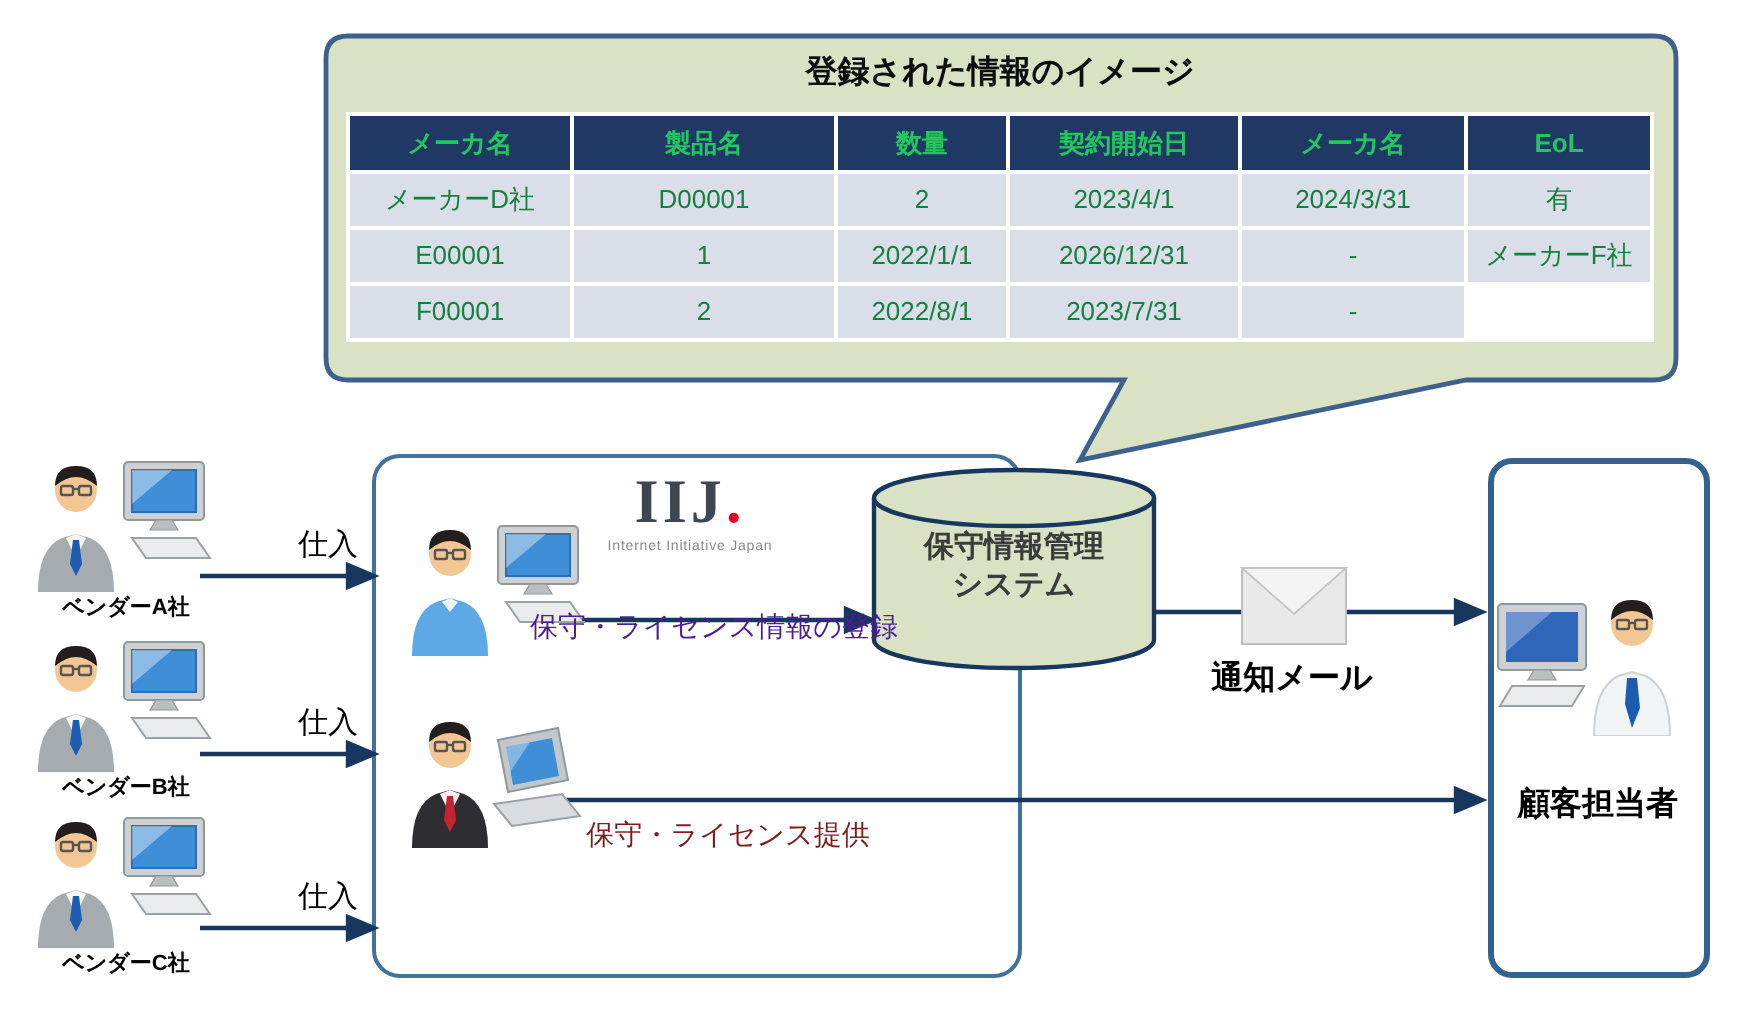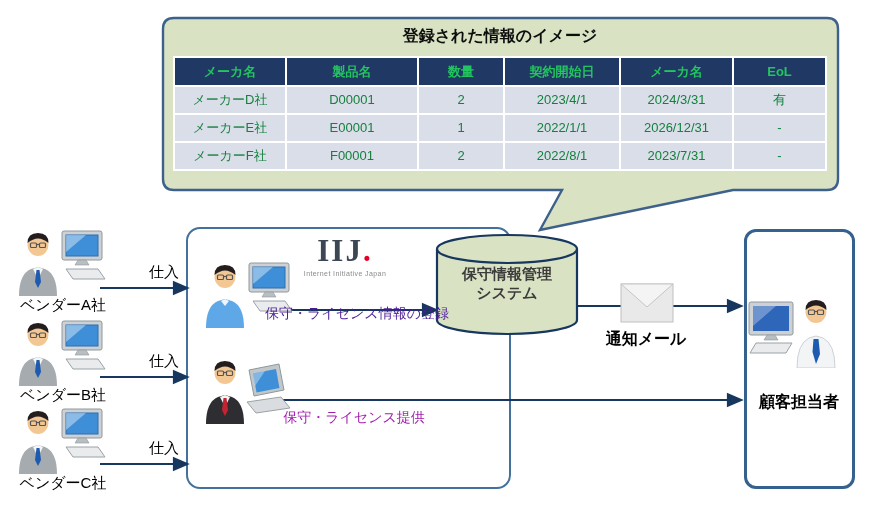--- a/index.html
+++ b/index.html
@@ -33,31 +33,31 @@
   .info-table .th{
     background:#1F3864;color:#22c55e;font-size:13px;font-weight:bold;
     text-align:center;line-height:27px;height:27px;
   }
   .info-table .td{
     background:#D9DEE9;color:#15803d;font-size:13px;
     text-align:center;line-height:26px;height:26px;
   }
 
   
-  .vendor-label{font-size:15px;font-weight:normal;}
+  .vendor-label{font-size:11px;font-weight:bold;}
   .shiire-label{font-size:15px;margin-left:33px;}
 
   
   .iij-logo{left:345px;top:234px;text-align:center;
     font-family:"Liberation Serif","DejaVu Serif",serif;
     font-size:31px;font-weight:bold;color:#3d4653;letter-spacing:2px;line-height:34px;}
   .iij-logo .dot{color:#E60027;}
   .iij-sub{left:345px;top:270px;font-size:7px;color:#8a8a8a;letter-spacing:.4px;}
   .register-label{left:357px;top:305px;font-size:14px;color:#4c1d95;}
-  .provide-label{left:354px;top:409px;font-size:14px;color:#a21caf;}
+  .provide-label{left:364px;top:409px;font-size:14px;color:#7f1d1d;}
   .db-label{left:437px;top:264px;width:140px;text-align:center;
     font-size:15px;font-weight:bold;color:#3c3c3c;line-height:19px;}
   .notify-label{left:646px;top:329px;font-size:16px;font-weight:bold;font-family:Liberation Serif, serif;}
   .customer-label{left:799px;top:392px;font-size:16px;font-weight:bold;}
 </style>
 </head>
 <body>
 
 <div class="canvas">
 
@@ -115,21 +115,20 @@
       <div class="th">メーカ名</div>
       <div class="th">EoL</div>
 
       <div class="td">メーカーD社</div>
       <div class="td">D00001</div>
       <div class="td">2</div>
       <div class="td">2023/4/1</div>
       <div class="td">2024/3/31</div>
       <div class="td">有</div>
 
-      <div class="td">メーカーE社</div>
       <div class="td">E00001</div>
       <div class="td">1</div>
       <div class="td">2022/1/1</div>
       <div class="td">2026/12/31</div>
       <div class="td">-</div>
 
       <div class="td">メーカーF社</div>
       <div class="td">F00001</div>
       <div class="td">2</div>
       <div class="td">2022/8/1</div>

